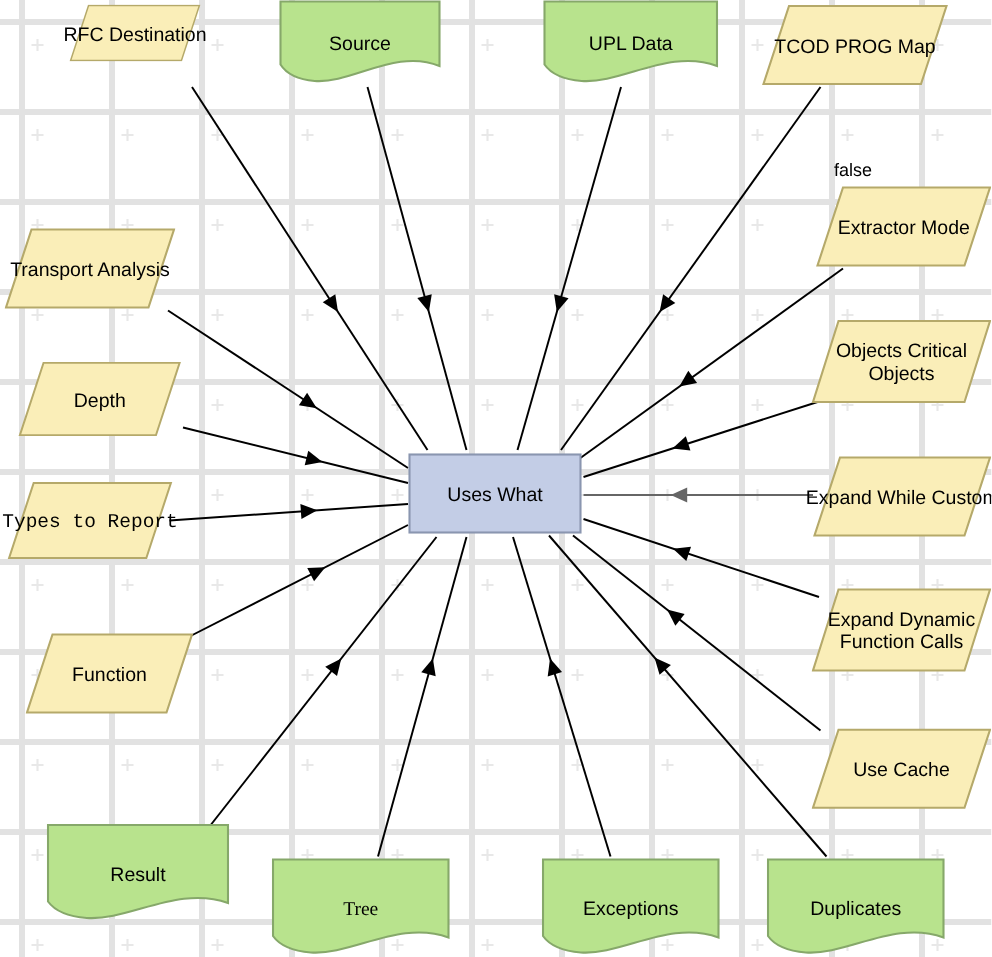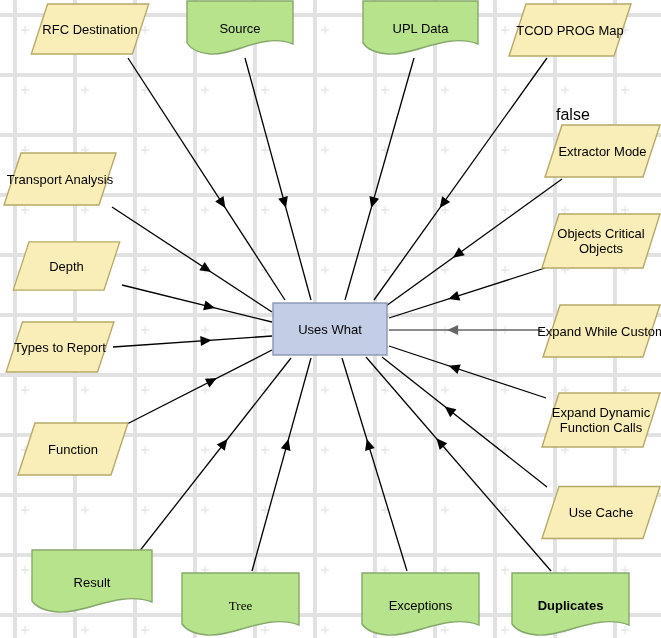--- a/index.html
+++ b/index.html
@@ -20,21 +20,21 @@
   .node{position:absolute;box-sizing:border-box;}
   .nodelabel{
     position:absolute;left:0;top:0;width:100%;height:100%;
     display:flex;align-items:center;justify-content:center;
     text-align:center;color:#000000;font-size:13px;line-height:15px;
     white-space:nowrap;pointer-events:none;
   }
   .nodelabel.wrap{white-space:normal;}
   .shape{position:absolute;left:0;top:0;width:100%;height:100%;}
   .edge-label{
-    position:absolute;font-size:16px;color:#000;white-space:nowrap;
+    position:absolute;font-size:12px;color:#000;white-space:nowrap;
   }
 </style>
 </head>
 <body>
 
 <div id="canvas">
 
   <svg id="gridlayer" width="661" height="638" viewBox="0 0 661 638">
       <path d="M21 30 H29 M25 26 V34" stroke="#e8e8e8" stroke-width="1.4"></path>
       <path d="M81 30 H89 M85 26 V34" stroke="#e8e8e8" stroke-width="1.4"></path>
@@ -224,21 +224,21 @@
         <line x1="407" y1="571" x2="342" y2="358" stroke="#000000" stroke-width="1.3"></line>
         <polygon points="0,0 -11,-5 -11,5" fill="#000000" transform="translate(366.7,438.94) rotate(-106.97031901771663)"></polygon>
       </g>
       <g>
         <line x1="551" y1="571" x2="366" y2="357" stroke="#000000" stroke-width="1.3"></line>
         <polygon points="0,0 -11,-5 -11,5" fill="#000000" transform="translate(436.3,438.32) rotate(-130.84295485870447)"></polygon>
       </g>
     </svg>
 
   <div id="nodelayer">
-      <div class="node" style="left: 28px; top: 3px; width: 124px; height: 52px;">
+      <div class="node" style="left: 28px; top: 3px; width: 124px; height: 38px;">
         <svg class="shape" width="124" height="54" viewBox="0 0 124 54">
           <polygon points="18,1 123,1 106,53 1,53" fill="#faeeb8" stroke="#b5a96a" stroke-width="1.4"></polygon>
         </svg>
         <div class="nodelabel">RFC Destination</div>
       </div>
       <div class="node" style="left: 186px; top: 0px; width: 108px; height: 57px;">
         <svg class="shape" width="108" height="57" viewBox="0 0 108 57">
           <path d="M1,1 H107 V44 C77.75999999999999,32 48.6,56 23.76,54 C12.959999999999999,53 5.4,50 1,43 Z" fill="#b8e38d" stroke="#86a86a" stroke-width="1.4"></path>
         </svg>
         <div class="nodelabel" style="padding-bottom: 12px;">Source</div>
@@ -278,21 +278,21 @@
           <polygon points="18,1 116,1 99,53 1,53" fill="#faeeb8" stroke="#b5a96a" stroke-width="1.4"></polygon>
         </svg>
         <div class="nodelabel">Depth</div>
       </div>
       <div class="node" style="left: 542px; top: 304px; width: 119px; height: 54px;">
         <svg class="shape" width="119" height="54" viewBox="0 0 119 54">
           <polygon points="18,1 118,1 101,53 1,53" fill="#faeeb8" stroke="#b5a96a" stroke-width="1.4"></polygon>
         </svg>
         <div class="nodelabel">Expand While Custom</div>
       </div>
-      <div class="node" style="left: 3px; top: 321px; width: 114px; height: 52px;">
+      <div class="node" style="left: 3px; top: 321px; width: 114px; height: 52px; font-family: Liberation Mono, monospace;">
         <svg class="shape" width="114" height="54" viewBox="0 0 114 54">
           <polygon points="18,1 113,1 96,53 1,53" fill="#faeeb8" stroke="#b5a96a" stroke-width="1.4"></polygon>
         </svg>
         <div class="nodelabel">Types to Report</div>
       </div>
       <div class="node" style="left: 541px; top: 392px; width: 120px; height: 56px;">
         <svg class="shape" width="120" height="56" viewBox="0 0 120 56">
           <polygon points="18,1 119,1 102,55 1,55" fill="#faeeb8" stroke="#b5a96a" stroke-width="1.4"></polygon>
         </svg>
         <div class="nodelabel wrap">Expand Dynamic Function Calls</div>
@@ -320,21 +320,21 @@
           <path d="M1,1 H118 V53 C85.67999999999999,41 53.550000000000004,65 26.18,63 C14.28,62 5.95,59 1,52 Z" fill="#b8e38d" stroke="#86a86a" stroke-width="1.4"></path>
         </svg>
         <div class="nodelabel" style="padding-bottom: 12px;">Tree</div>
       </div>
       <div class="node" style="left: 361px; top: 572px; width: 119px; height: 66px;">
         <svg class="shape" width="119" height="66" viewBox="0 0 119 66">
           <path d="M1,1 H118 V53 C85.67999999999999,41 53.550000000000004,65 26.18,63 C14.28,62 5.95,59 1,52 Z" fill="#b8e38d" stroke="#86a86a" stroke-width="1.4"></path>
         </svg>
         <div class="nodelabel" style="padding-bottom: 12px;">Exceptions</div>
       </div>
-      <div class="node" style="left: 511px; top: 572px; width: 119px; height: 66px; font-weight: bold;">
+      <div class="node" style="left: 511px; top: 572px; width: 119px; height: 66px;">
         <svg class="shape" width="119" height="66" viewBox="0 0 119 66">
           <path d="M1,1 H118 V53 C85.67999999999999,41 53.550000000000004,65 26.18,63 C14.28,62 5.95,59 1,52 Z" fill="#b8e38d" stroke="#86a86a" stroke-width="1.4"></path>
         </svg>
         <div class="nodelabel" style="padding-bottom: 12px;">Duplicates</div>
       </div>
       <div class="node" style="left: 272px; top: 302px; width: 116px; height: 54px; border-radius: 25px;">
         <svg class="shape" width="116" height="54" viewBox="0 0 116 54">
           <rect x="1" y="1" width="114" height="52" fill="#c3cde6" stroke="#8a96b0" stroke-width="1.4"></rect>
         </svg>
         <div class="nodelabel">Uses What</div>

